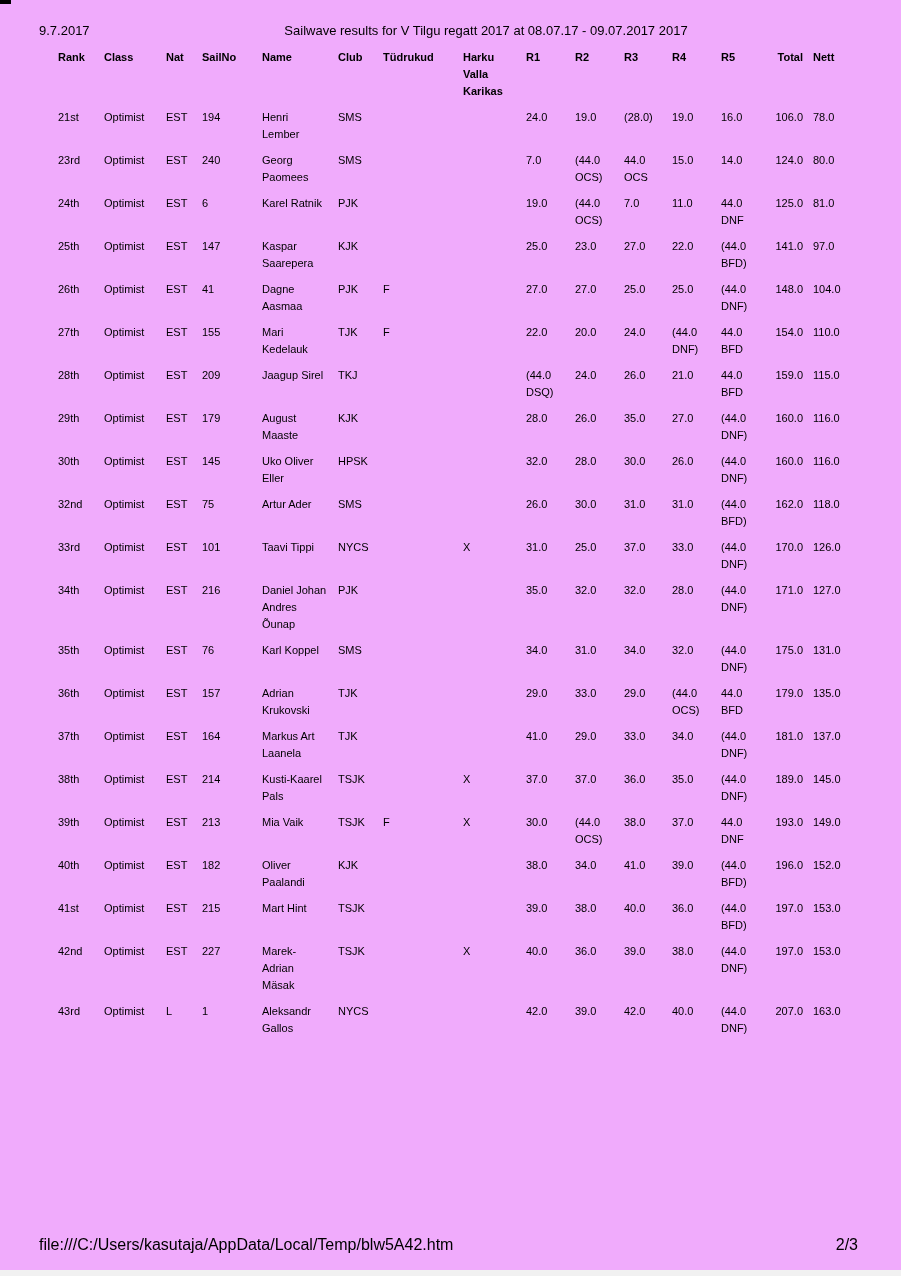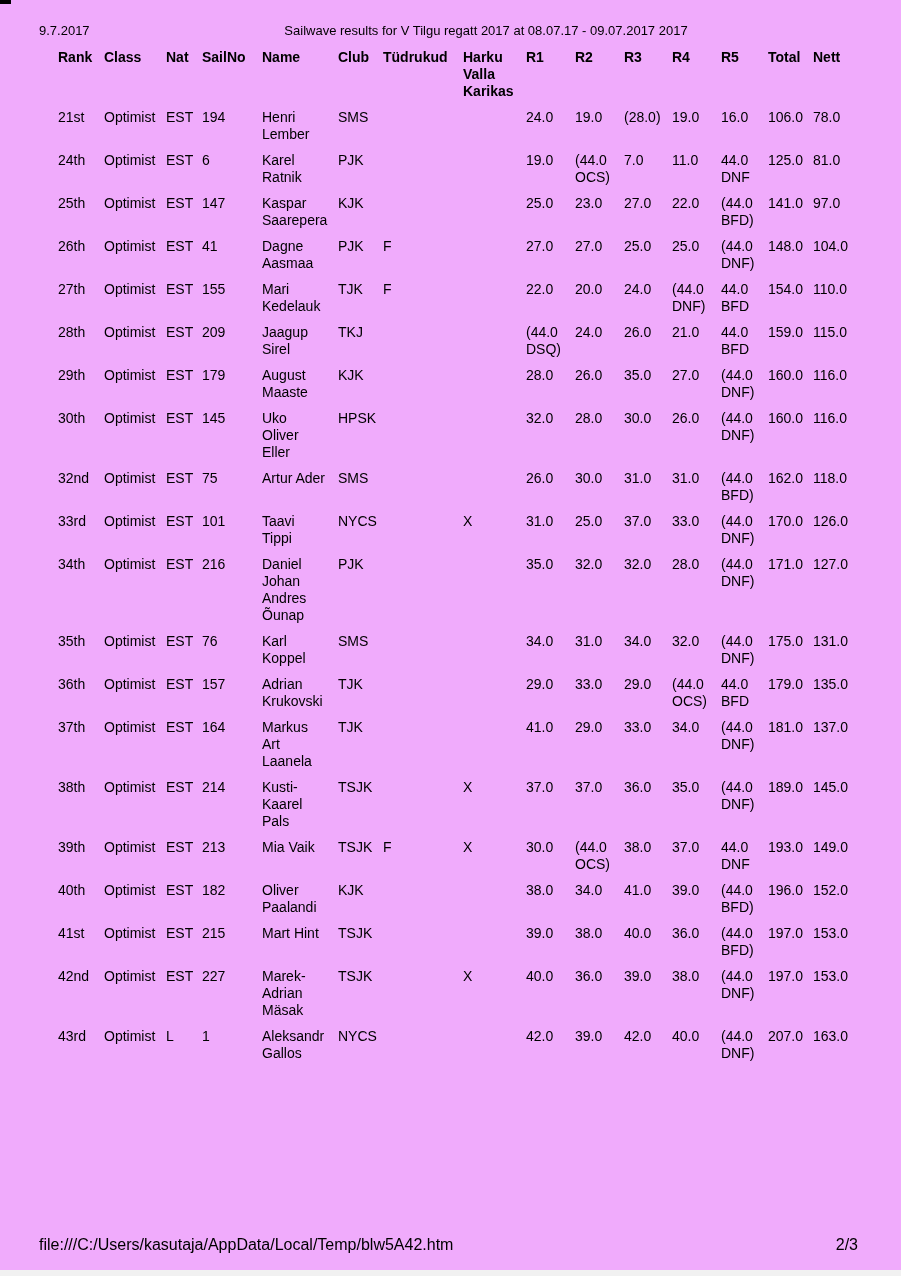--- a/index.html
+++ b/index.html
@@ -27,35 +27,35 @@
   }
   .print-date { position: absolute; left: 39px; top: 0; white-space: nowrap; }
   .doc-title { margin-left: 71px; text-align: center; white-space: nowrap; }
 
   table.results-table {
     position: absolute;
     left: 58px; top: 49px;
     border-collapse: collapse;
     table-layout: fixed;
     width: 800px;
-    font-size: 14px;
+    font-size: 11px;
     line-height: 17px;
   }
   .results-table th, .results-table td {
     text-align: left;
     vertical-align: top;
     padding: 0 12px 9px 0;
     overflow: hidden;
   }
   .results-table thead th { font-weight: bold; }
   
   .results-table .c2 { padding-right: 8px; }   
   .results-table .c4 { padding-right: 11px; }  
   .results-table .c5 { padding-right: 6px; margin-left: 36px; }   
-  .results-table .c13 { padding-right: 10px; } 
+  .results-table .c13 { padding-right: 10px; text-align: right; } 
   .results-table .c14 { padding-right: 6px; }  
 
   .page-footer {
     position: absolute;
     left: 39px; right: 43px; top: 1238px;
     display: flex;
     justify-content: space-between;
     font-size: 16px;
     line-height: 14px;
   }
@@ -126,20 +126,37 @@
           <td class="c7"></td>
           <td class="c8">24.0</td>
           <td class="c9">19.0</td>
           <td class="c10">(28.0)</td>
           <td class="c11">19.0</td>
           <td class="c12">16.0</td>
           <td class="c13">106.0</td>
           <td class="c14">78.0</td>
         </tr>
         <tr>
+          <td class="c0">23rd</td>
+          <td class="c1">Optimist</td>
+          <td class="c2">EST</td>
+          <td class="c3">240</td>
+          <td class="c4">Georg Paomees</td>
+          <td class="c5">SMS</td>
+          <td class="c6"></td>
+          <td class="c7"></td>
+          <td class="c8">7.0</td>
+          <td class="c9">(44.0 OCS)</td>
+          <td class="c10">44.0 OCS</td>
+          <td class="c11">15.0</td>
+          <td class="c12">14.0</td>
+          <td class="c13">124.0</td>
+          <td class="c14">80.0</td>
+        </tr>
+        <tr>
           <td class="c0">24th</td>
           <td class="c1">Optimist</td>
           <td class="c2">EST</td>
           <td class="c3">6</td>
           <td class="c4">Karel Ratnik</td>
           <td class="c5">PJK</td>
           <td class="c6"></td>
           <td class="c7"></td>
           <td class="c8">19.0</td>
           <td class="c9">(44.0 OCS)</td>

